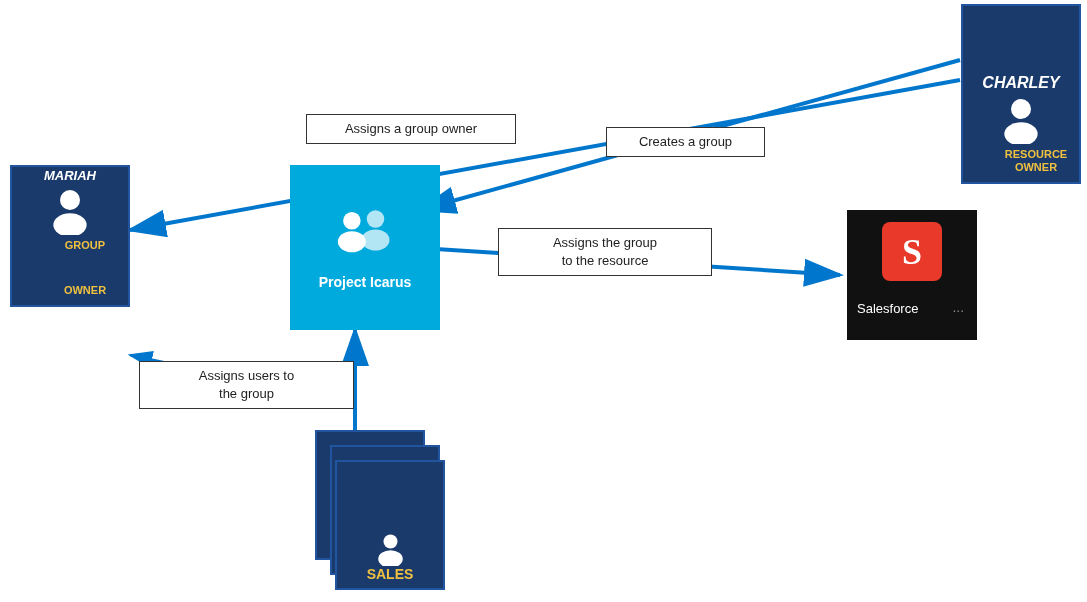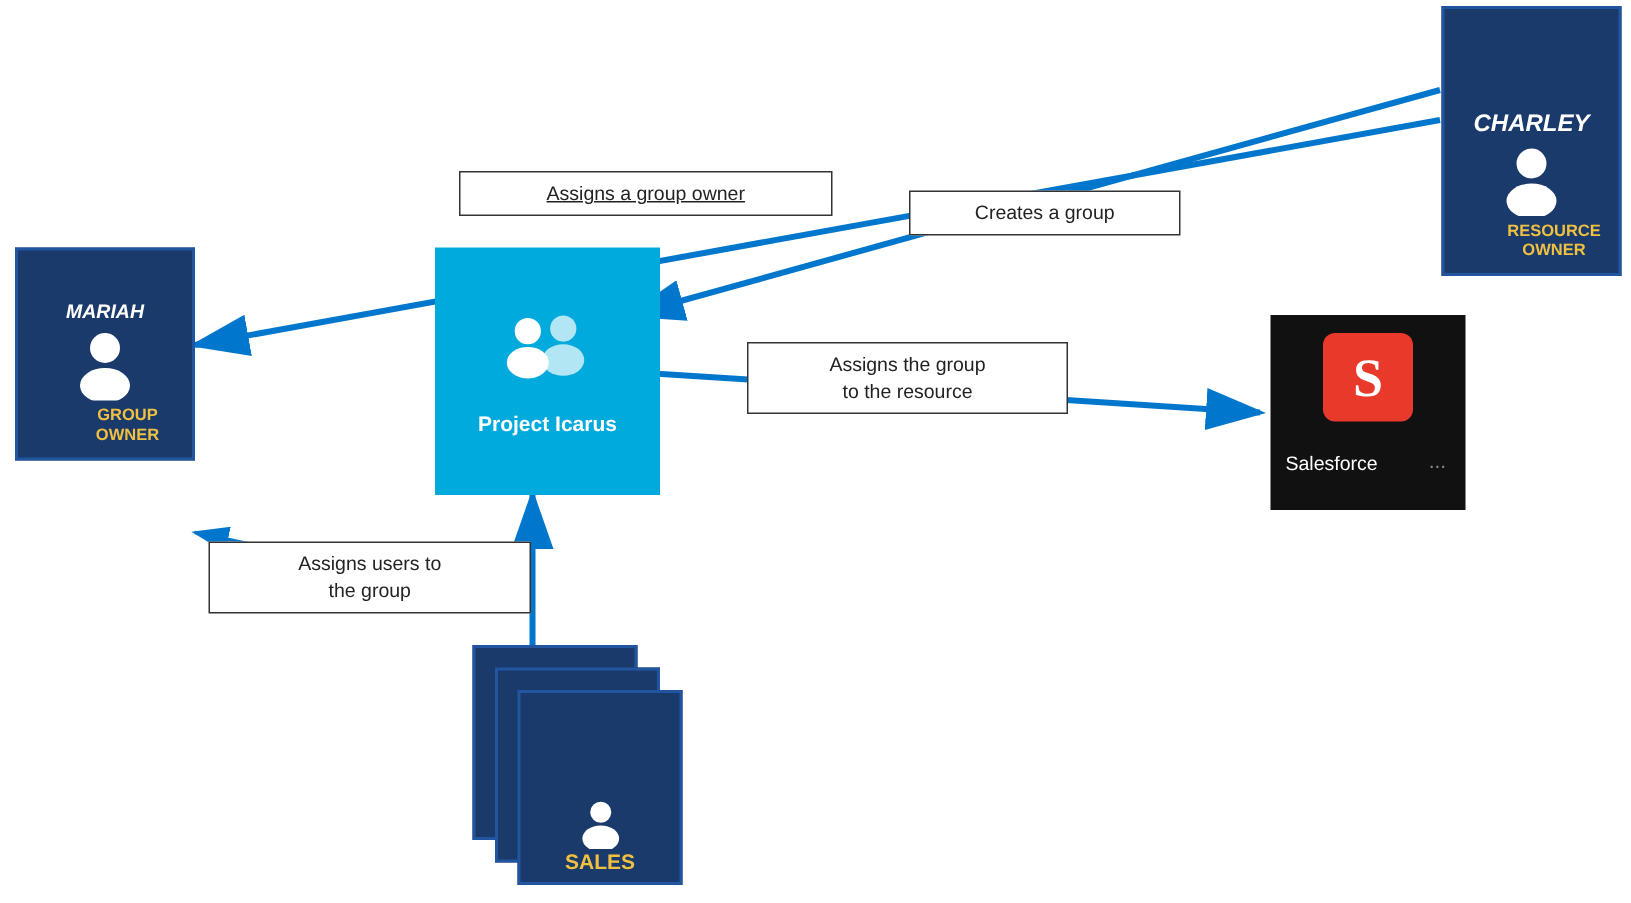--- a/index.html
+++ b/index.html
@@ -242,21 +242,21 @@
     <span class="card-role">OWNER</span>
   </div>
 </div>
 
 <div id="mariah-card" class="person-card">
   <span class="card-name">MARIAH</span>
   <svg class="person-icon" viewBox="0 0 60 60">
     <circle cx="30" cy="18" r="12" fill="white"></circle>
     <ellipse cx="30" cy="48" rx="20" ry="14" fill="white"></ellipse>
   </svg>
-  <div style="display:flex;flex-direction:column;align-items:center;">
+  <div style="display:flex;flex-direction:column;align-items:center;gap:32px;">
     <span class="card-role">GROUP</span>
     <span class="card-role">OWNER</span>
   </div>
 </div>
 
 <div id="project-icarus">
   <svg class="group-people-icon" viewBox="0 0 80 60">
     <circle cx="25" cy="16" r="10" fill="white"></circle>
     <ellipse cx="25" cy="40" rx="16" ry="12" fill="white"></ellipse>
     <circle cx="52" cy="14" r="10" fill="rgba(255,255,255,0.7)"></circle>
@@ -268,44 +268,44 @@
 <div class="user-stack">
 
   <div class="user-card-stacked" style="top:0; left:20px; z-index:1;">
     <span class="card-name">JOHN</span>
   </div>
 
   <div class="user-card-stacked" style="top:15px; left:35px; z-index:2;">
     <span class="card-name">PAUL</span>
   </div>
 
-  <div class="user-card-stacked" style="top:30px; left:50px; z-index:3;">
+  <div class="user-card-stacked" style="top:30px; left:40px; z-index:3;">
     <svg class="small-person-icon" viewBox="0 0 40 40">
       <circle cx="20" cy="12" r="8" fill="white"></circle>
       <ellipse cx="20" cy="32" rx="14" ry="10" fill="white"></ellipse>
     </svg>
     <span class="card-role" style="color:#f0c040; font-weight:bold; font-size:14px;">SALES</span>
   </div>
 </div>
 
 <div id="salesforce-card">
   <div class="sf-logo">
     <span>S</span>
   </div>
   <div class="sf-bottom-row">
     <span class="sf-label">Salesforce</span>
     <span class="sf-dots">...</span>
   </div>
 </div>
 
-<div class="arrow-label" style="top: 127px; left: 606px; width: 181px;">
+<div class="arrow-label" style="top: 127px; left: 606px; width: 159px;">
   <span>Creates a group</span>
 </div>
 
-<div class="arrow-label" style="top: 114px; left: 306px; width: 249px; text-decoration: underline;">
+<div class="arrow-label" style="top: 114px; left: 306px; width: 210px;">
   <span>Assigns a group owner</span>
 </div>
 
 <div class="arrow-label" style="top: 228px; left: 498px; width: 214px; text-align:center;">
   <span>Assigns the group<br>to the resource</span>
 </div>
 
 <div class="arrow-label" style="top: 361px; left: 139px; width: 215px; text-align:center;">
   <span>Assigns users to<br>the group</span>
 </div>

